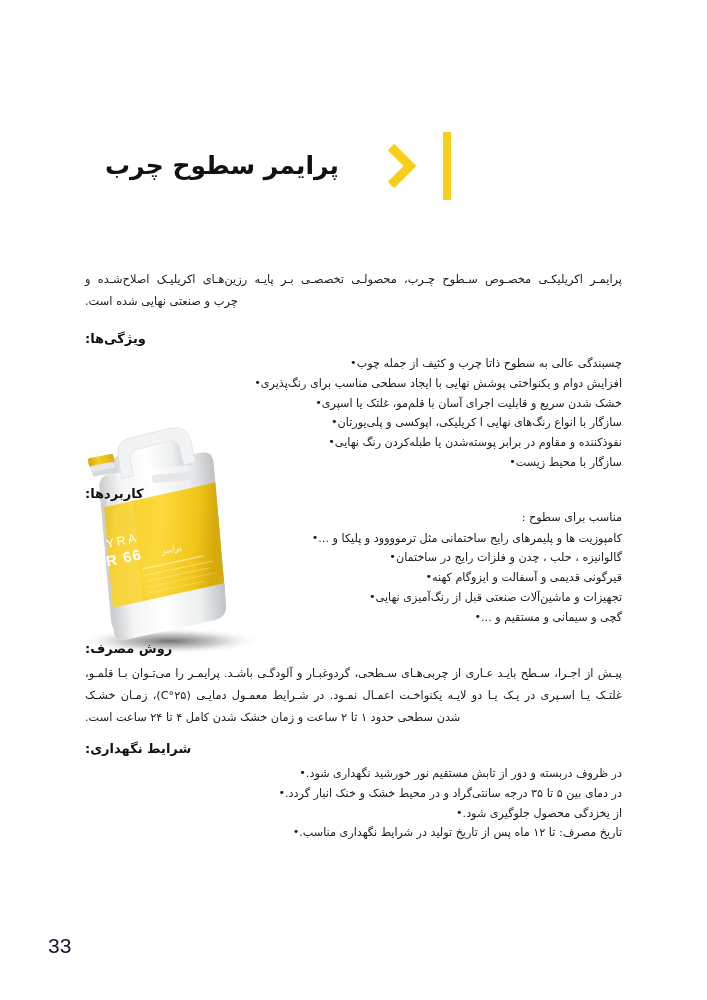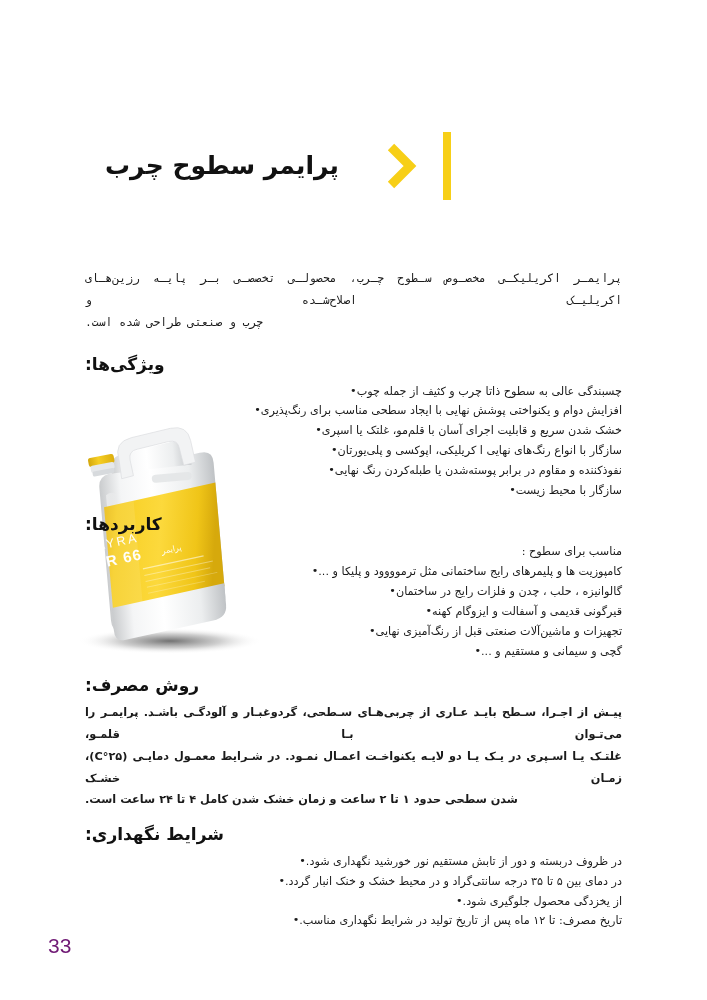--- a/index.html
+++ b/index.html
@@ -68,32 +68,31 @@
   }
 
   .intro {
     font-size: 11.4px;
     line-height: 1.95;
     text-align: justify;
     text-align-last: left;
     color: #1a1a1a;
     margin: 0 0 18px 0;
     direction: rtl;
-    font-family: Liberation Mono, monospace;
   }
   .intro .ln { display: block; }
   .intro .ln.just {
     text-align: justify;
     text-align-last: justify;
   }
 
   .section { margin: 0 0 2px 0; }
 
   .section-heading {
-    font-size: 17px;
+    font-size: 13px;
     font-weight: bold;
     color: #111111;
     text-align: left;
     margin: 12px 0 5px 0;
     line-height: 1.4;
   }
 
   .lead-in {
     font-size: 11.2px;
     line-height: 1.7;
@@ -128,21 +127,21 @@
     vertical-align: 1px;
   }
 
   .para {
     font-size: 11.3px;
     line-height: 1.92;
     color: #1a1a1a;
     margin: 0;
     direction: rtl;
   }
-  .para .ln { display: block; font-weight: bold; }
+  .para .ln { display: block; }
   .para .ln.just {
     text-align: justify;
     text-align-last: justify;
   }
   .para .ln.last { text-align: left; }
 
   
   .product-figure {
     position: absolute;
     left: 52px;
@@ -152,21 +151,21 @@
     pointer-events: none;
   }
   .product-figure svg { display: block; }
 
   
   .page-number {
     position: absolute;
     left: 48px;
     bottom: 42px;
     font-size: 21px;
-    color: #701a75;
+    color: #0f172a;
     font-family: "Liberation Sans", sans-serif;
     direction: ltr;
   }
 </style>
 </head>
 <body>
 
 <div class="page">
 
   <div class="title-inner">
@@ -258,21 +257,21 @@
 
         <path d="M54 205 l114 -15 l0 22 q0 12 -13 14 l-91 12 q-10 1 -10 -11 Z" fill="url(#bodyWhite)"></path>
       </g>
     </svg>
   </div>
 
   <div class="content">
 
     <p class="intro">
       <span class="ln just">پرایمـر اکریلیکـی مخصـوص سـطوح چـرب، محصولـی تخصصـی بـر پایـه رزین‌هـای اکریلیـک اصلاح‌شـده و</span>
-      <span class="ln">چرب و صنعتی طراحی شده است.</span>
+      <span class="ln">چرب و صنعتی نهایی شده است.</span>
     </p>
 
     <section class="section">
       <h2 class="section-heading">ویژگی‌ها:</h2>
       <ul class="bullets">
         <li><span class="bt">چسبندگی عالی به سطوح ذاتا چرب و کثیف از جمله چوب</span><span class="dot">•</span></li>
         <li><span class="bt">افزایش دوام و یکنواختی پوشش نهایی با ایجاد سطحی مناسب برای رنگ‌پذیری</span><span class="dot">•</span></li>
         <li><span class="bt">خشک شدن سریع و قابلیت اجرای آسان با قلم‌مو، غلتک یا اسپری</span><span class="dot">•</span></li>
         <li><span class="bt">سازگار با انواع رنگ‌های نهایی ا کریلیکی، اپوکسی و پلی‌یورتان</span><span class="dot">•</span></li>
         <li><span class="bt">نفوذکننده و مقاوم در برابر پوسته‌شدن یا طبله‌کردن رنگ نهایی</span><span class="dot">•</span></li>

